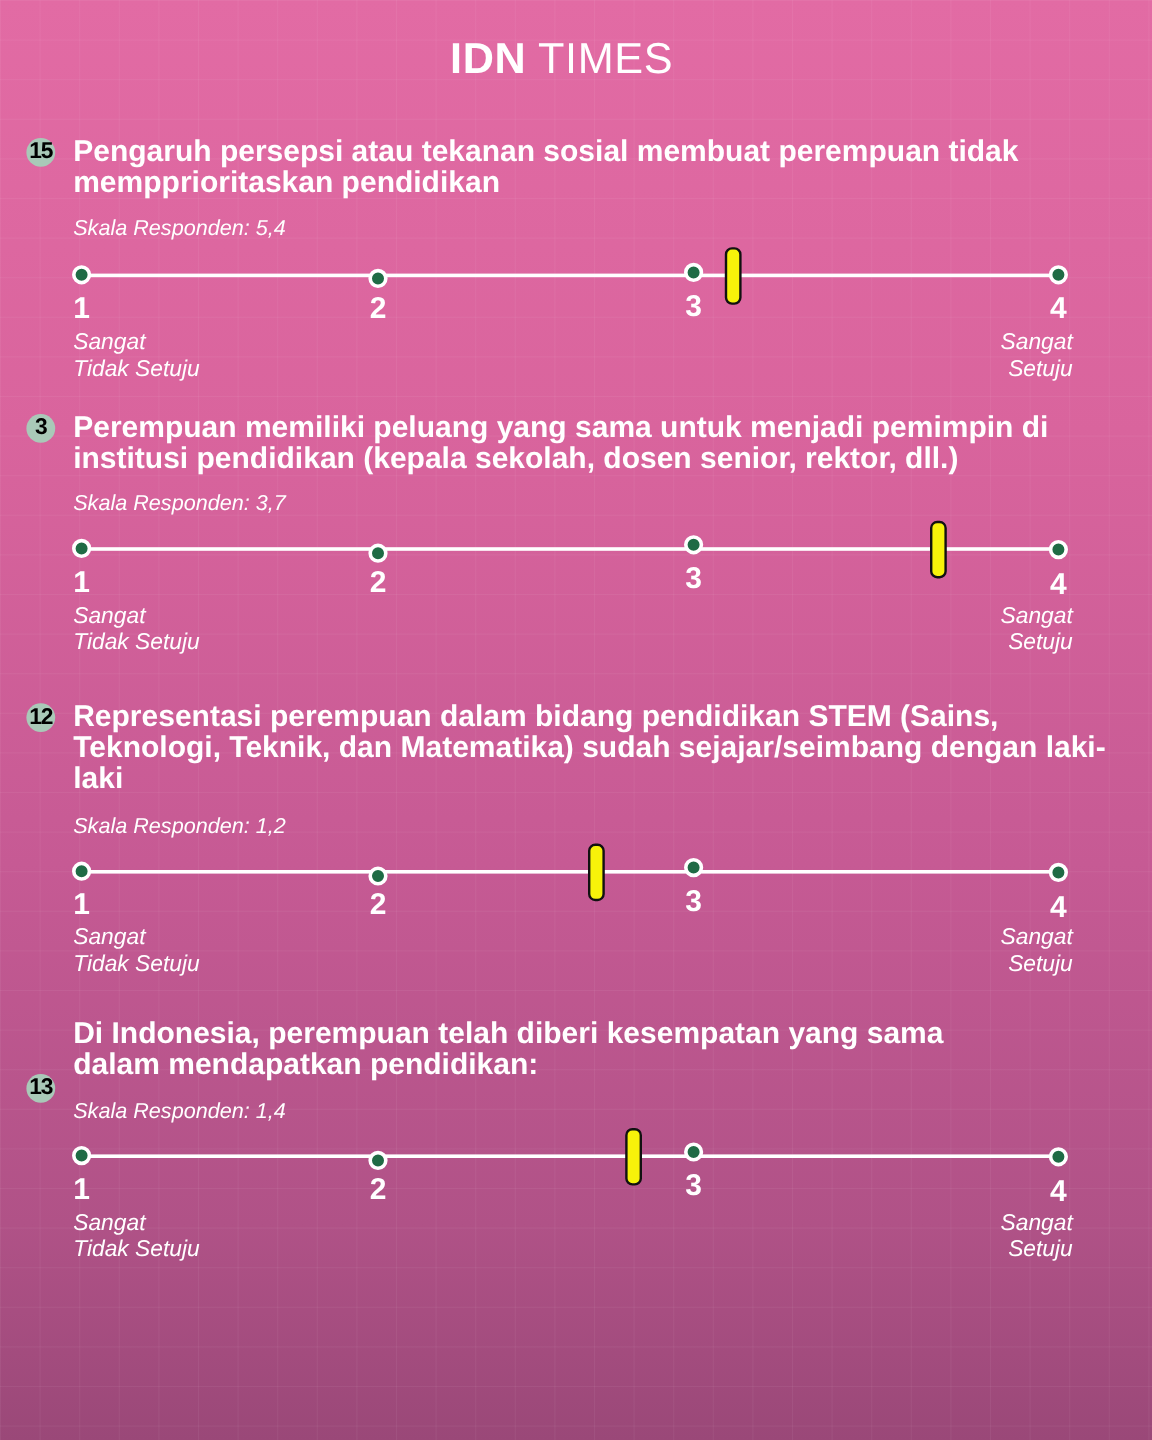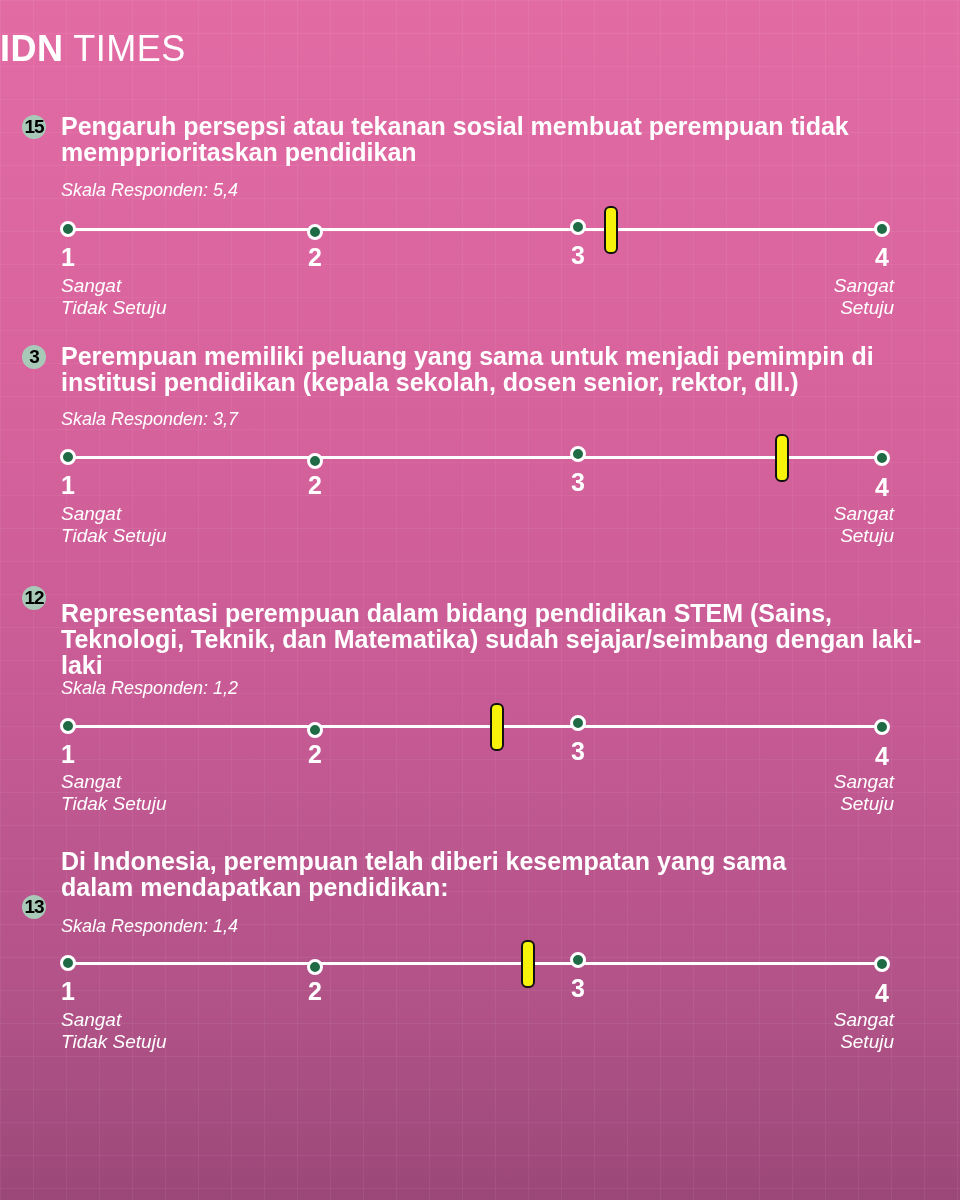--- a/index.html
+++ b/index.html
@@ -4,21 +4,21 @@
 <style>
   html, body { margin:0; padding:0; }
   body {
     width:960px; height:1200px; position:relative; overflow:hidden;
     font-family:"Liberation Sans", sans-serif; color:#fff;
     background:
       linear-gradient(rgba(255,255,255,0.05) 1px, transparent 1px) 0 0/33px 33px,
       linear-gradient(90deg, rgba(255,255,255,0.05) 1px, transparent 1px) 0 0/33px 33px,
       linear-gradient(180deg, #e26ba4 0%, #d9649d 30%, #c65a94 60%, #b05287 85%, #9a4878 100%);
   }
-  .logo { position:absolute; top:28px; left:0; width:936px; text-align:left; font-size:36px; letter-spacing:0.5px; }
+  .logo { position:absolute; top:28px; left:0; width:936px; text-align:center; font-size:36px; letter-spacing:0.5px; }
   .logo .b { font-weight:bold; }
   .logo .r { font-weight:normal; }
   .q { position:absolute; left:0; width:960px; }
   .badge {
     position:absolute; left:22px; width:24px; height:24px; border-radius:50%;
     background:#a9c9b8; color:#000; font-weight:bold; font-size:19px; line-height:24px;
     text-align:center; letter-spacing:-1px;
   }
   .qtitle { position:absolute; left:61px; width:880px; font-size:25px; font-weight:bold; line-height:26px; }
   .scale { position:absolute; left:61px; font-size:18px; font-style:italic; }
@@ -86,21 +86,21 @@
     <div>Tidak Setuju</div>
   </div>
   <div class="end right" style="right:66px;top:503px">
     <div>Sangat</div>
     <div>Setuju</div>
   </div>
 </div>
 
 <div class="q" style="top:0">
   <div class="badge" style="top:586px">12</div>
-  <div class="qtitle" style="top:600px;width:880px">Representasi perempuan dalam bidang pendidikan STEM (Sains, Teknologi, Teknik, dan Matematika) sudah sejajar/seimbang dengan laki-laki</div>
+  <div class="qtitle" style="top:584px;width:880px">Representasi perempuan dalam bidang pendidikan STEM (Sains, Teknologi, Teknik, dan Matematika) sudah sejajar/seimbang dengan laki-laki</div>
   <div class="scale" style="top:678px">Skala Responden: 1,2</div>
   <div class="track" style="top:725px"></div>
   <div class="tick" style="left:68px;top:726px"></div>
   <div class="tick" style="left:315px;top:730px"></div>
   <div class="tick" style="left:578px;top:723px"></div>
   <div class="tick" style="left:882px;top:727px"></div>
   <div class="marker" style="left:497px;top:727px"></div>
   <div class="tlabel" style="left:68px;top:740px">1</div>
   <div class="tlabel" style="left:315px;top:740px">2</div>
   <div class="tlabel" style="left:578px;top:737px">3</div>

